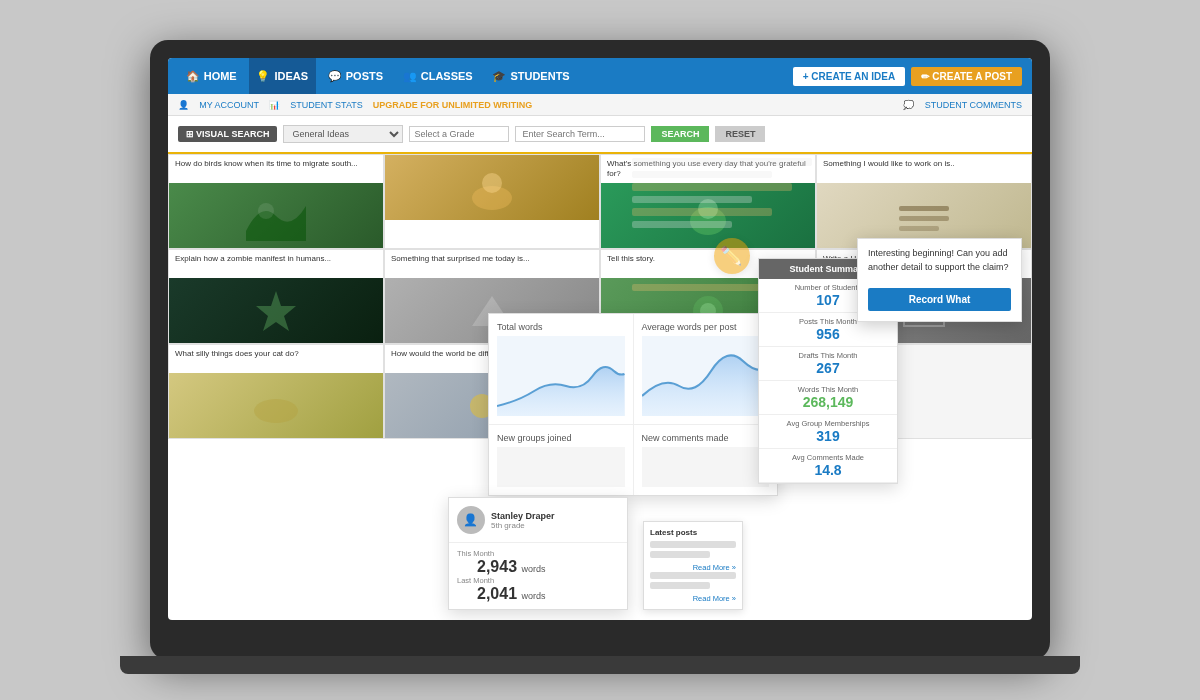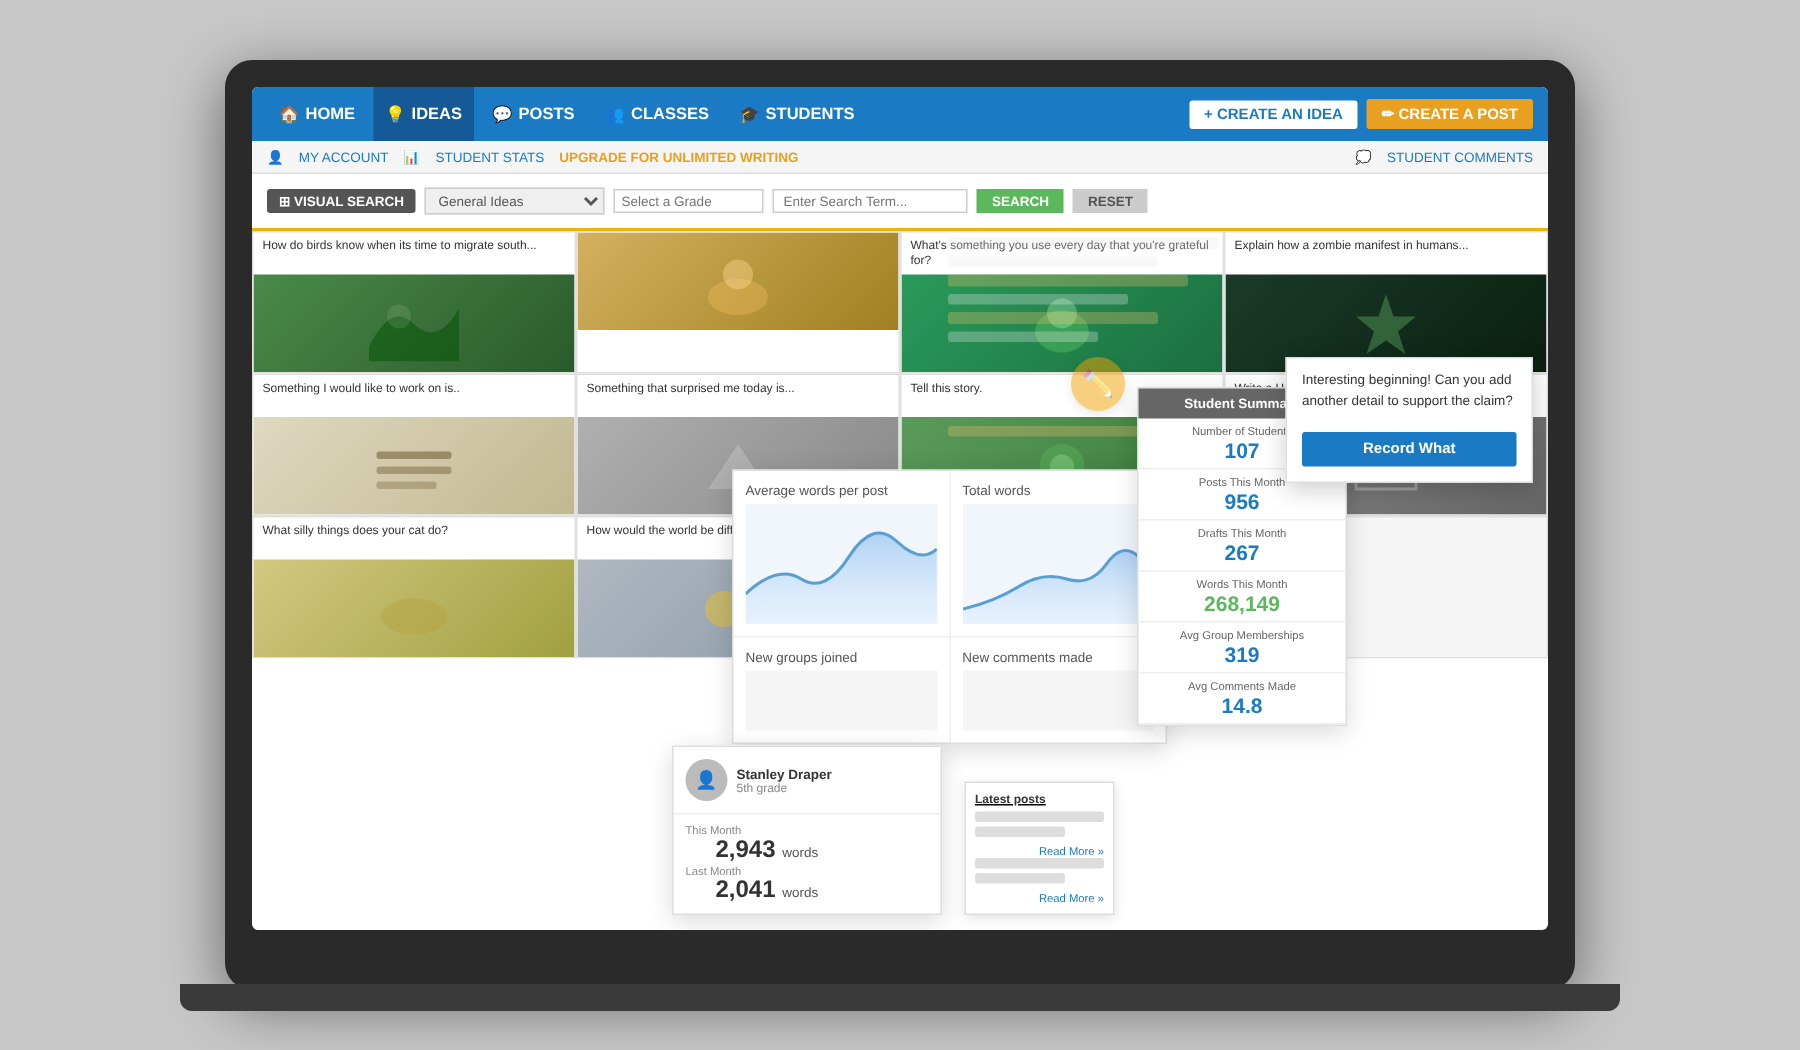--- a/index.html
+++ b/index.html
@@ -403,21 +403,20 @@
     .latest-posts {
       position: absolute;
       bottom: 10px;
       left: 475px;
       width: 100px;
       background: #fff;
       border: 1px solid #ddd;
       box-shadow: 0 2px 8px rgba(0,0,0,0.12);
       padding: 6px;
       pointer-events: all;
-      text-decoration: underline;
     }
     .lp-title {
       font-size: 8px;
       font-weight: bold;
       color: #333;
       margin-bottom: 4px;
     }
     .lp-line {
       height: 7px;
       background: #ddd;
@@ -513,35 +512,35 @@
       <div class="idea-card">
         <div class="idea-card-text">What's something you use every day that you're grateful for?</div>
         <div class="idea-card-img-placeholder" style="background:linear-gradient(135deg,#2a9a5a,#1a7040)">
           <svg width="60" height="50" viewBox="0 0 60 50">
               <ellipse cx="30" cy="30" rx="18" ry="14" fill="rgba(100,200,100,0.4)"></ellipse>
               <circle cx="30" cy="18" r="10" fill="rgba(200,255,200,0.3)"></circle>
             </svg>
         </div>
       </div>
       <div class="idea-card">
-        <div class="idea-card-text">Explain how a zombie manifest in humans...</div>
-        <div class="idea-card-img-placeholder" style="background:linear-gradient(135deg,#1a3a2a,#0a2010)">
-          <svg width="60" height="50" viewBox="0 0 60 50">
-              <path d="M30 5 L35 20 L50 20 L38 30 L43 45 L30 36 L17 45 L22 30 L10 20 L25 20Z" fill="rgba(100,180,100,0.4)"></path>
-            </svg>
-        </div>
-      </div>
-
-      <div class="idea-card">
         <div class="idea-card-text">Something I would like to work on is..</div>
         <div class="idea-card-img-placeholder" style="background:linear-gradient(135deg,#e0d8c0,#c0b890)">
           <svg width="60" height="50" viewBox="0 0 60 50">
               <rect x="5" y="15" width="50" height="5" fill="rgba(100,80,40,0.5)" rx="2"></rect>
               <rect x="5" y="25" width="50" height="5" fill="rgba(100,80,40,0.4)" rx="2"></rect>
               <rect x="5" y="35" width="40" height="5" fill="rgba(100,80,40,0.3)" rx="2"></rect>
+            </svg>
+        </div>
+      </div>
+
+      <div class="idea-card">
+        <div class="idea-card-text">Explain how a zombie manifest in humans...</div>
+        <div class="idea-card-img-placeholder" style="background:linear-gradient(135deg,#1a3a2a,#0a2010)">
+          <svg width="60" height="50" viewBox="0 0 60 50">
+              <path d="M30 5 L35 20 L50 20 L38 30 L43 45 L30 36 L17 45 L22 30 L10 20 L25 20Z" fill="rgba(100,180,100,0.4)"></path>
             </svg>
         </div>
       </div>
       <div class="idea-card">
         <div class="idea-card-text">Something that surprised me today is...</div>
         <div class="idea-card-img-placeholder" style="background:linear-gradient(135deg,#b0b0b0,#888888)">
           <svg width="60" height="50" viewBox="0 0 60 50">
               <path d="M10 40 L30 10 L50 40Z" fill="rgba(255,255,255,0.2)"></path>
             </svg>
         </div>
@@ -601,50 +600,50 @@
         <div class="bg-card" style="height:7px; width:60%;"></div>
         <div class="bg-card accent2" style="height:8px; width:70%;"></div>
         <div class="bg-card" style="height:7px; width:50%;"></div>
 
         <div style="width:36px;height:36px;background:#f0a000;border-radius:50%;display:flex;align-items:center;justify-content:center;font-size:18px;margin:10px auto;box-shadow:0 2px 8px rgba(0,0,0,0.2);">✏️</div>
         <div class="bg-card accent" style="height:7px; width:75%;"></div>
       </div>
 
       <div class="stats-panel" style="bottom:auto;top:255px;left:320px;">
         <div class="stats-row">
+          <div class="stats-cell">
+            <div class="stats-title">Total words</div>
+            <div class="chart-area">
+              <svg class="chart" viewBox="0 0 120 80" preserveAspectRatio="none">
+                <defs>
+                  <linearGradient id="grad2" x1="0" y1="0" x2="0" y2="1">
+                    <stop offset="0%" stop-color="#a0c8f0" stop-opacity="0.8"></stop>
+                    <stop offset="100%" stop-color="#d0e8ff" stop-opacity="0.3"></stop>
+                  </linearGradient>
+                </defs>
+                <path d="M0 70 Q20 65 35 55 Q50 45 65 50 Q80 55 90 40 Q100 25 110 35 Q115 40 120 38 L120 80 L0 80Z" fill="url(#grad2)"></path>
+                <path d="M0 70 Q20 65 35 55 Q50 45 65 50 Q80 55 90 40 Q100 25 110 35 Q115 40 120 38" fill="none" stroke="#5a9fd4" stroke-width="2"></path>
+              </svg>
+            </div>
+          </div>
           <div class="stats-cell">
             <div class="stats-title">Average words per post</div>
             <div class="chart-area">
               <svg class="chart" viewBox="0 0 120 80" preserveAspectRatio="none">
                 <defs>
                   <linearGradient id="grad1" x1="0" y1="0" x2="0" y2="1">
                     <stop offset="0%" stop-color="#a0c8f0" stop-opacity="0.8"></stop>
                     <stop offset="100%" stop-color="#d0e8ff" stop-opacity="0.3"></stop>
                   </linearGradient>
                 </defs>
                 <path d="M0 60 Q20 40 35 50 Q50 60 65 35 Q80 10 95 25 Q110 40 120 30 L120 80 L0 80Z" fill="url(#grad1)"></path>
                 <path d="M0 60 Q20 40 35 50 Q50 60 65 35 Q80 10 95 25 Q110 40 120 30" fill="none" stroke="#5a9fd4" stroke-width="2"></path>
               </svg>
             </div>
           </div>
-          <div class="stats-cell">
-            <div class="stats-title">Total words</div>
-            <div class="chart-area">
-              <svg class="chart" viewBox="0 0 120 80" preserveAspectRatio="none">
-                <defs>
-                  <linearGradient id="grad2" x1="0" y1="0" x2="0" y2="1">
-                    <stop offset="0%" stop-color="#a0c8f0" stop-opacity="0.8"></stop>
-                    <stop offset="100%" stop-color="#d0e8ff" stop-opacity="0.3"></stop>
-                  </linearGradient>
-                </defs>
-                <path d="M0 70 Q20 65 35 55 Q50 45 65 50 Q80 55 90 40 Q100 25 110 35 Q115 40 120 38 L120 80 L0 80Z" fill="url(#grad2)"></path>
-                <path d="M0 70 Q20 65 35 55 Q50 45 65 50 Q80 55 90 40 Q100 25 110 35 Q115 40 120 38" fill="none" stroke="#5a9fd4" stroke-width="2"></path>
-              </svg>
-            </div>
-          </div>
         </div>
         <div class="stats-bottom-row">
           <div class="stats-cell">
             <div class="stats-title">New groups joined</div>
             <div style="height:40px;background:#f5f5f5;"></div>
           </div>
           <div class="stats-cell">
             <div class="stats-title">New comments made</div>
             <div style="height:40px;background:#f5f5f5;"></div>
           </div>

